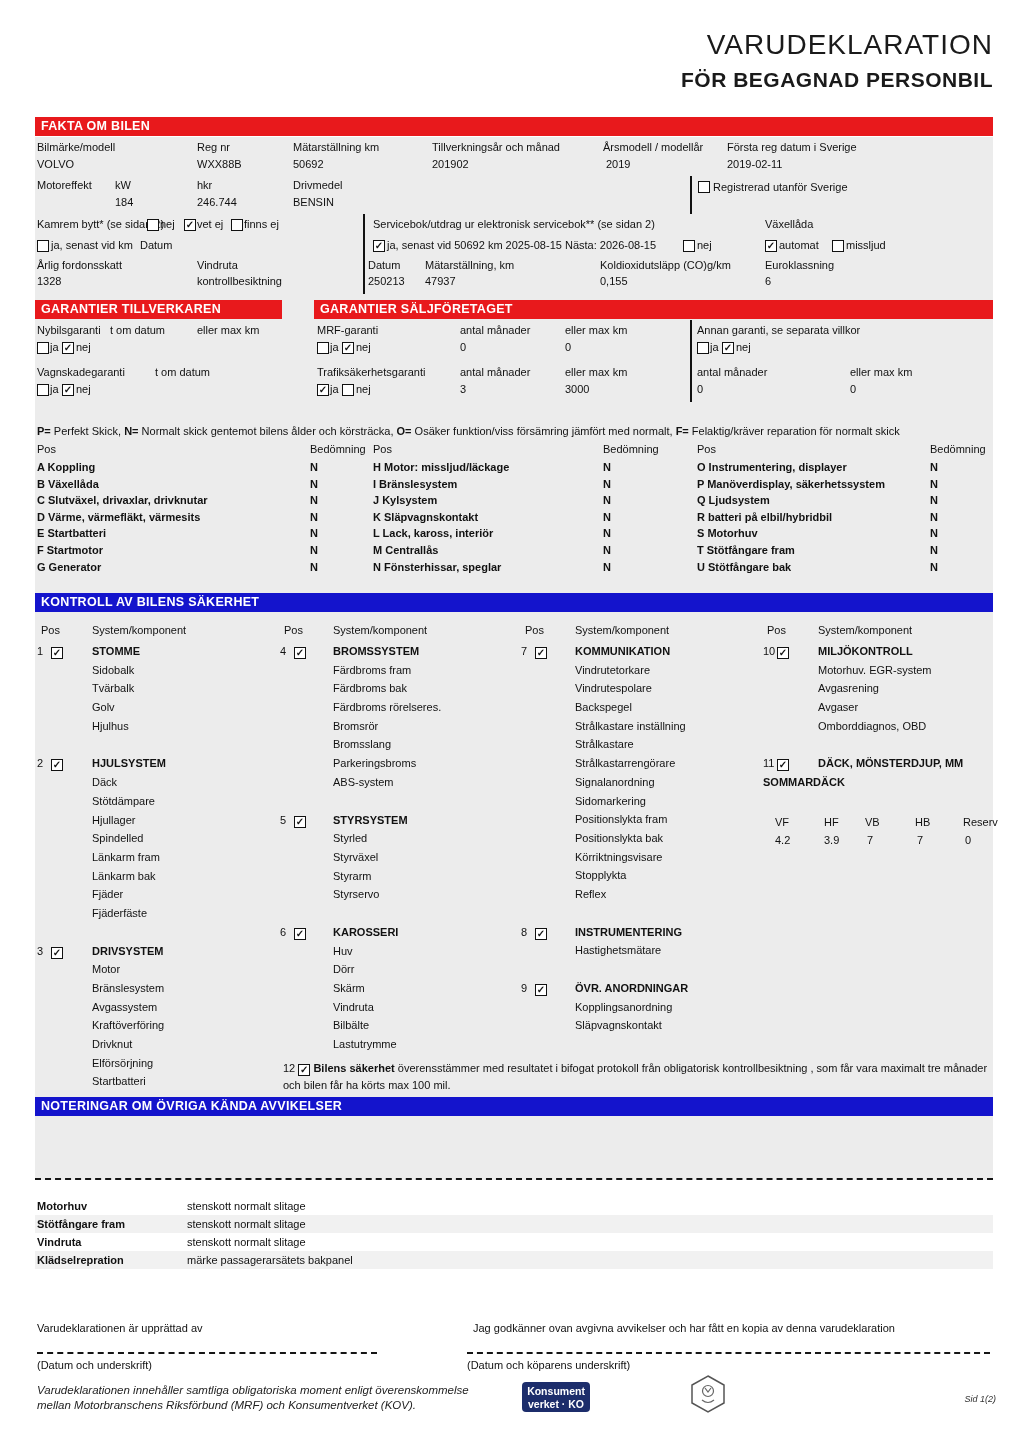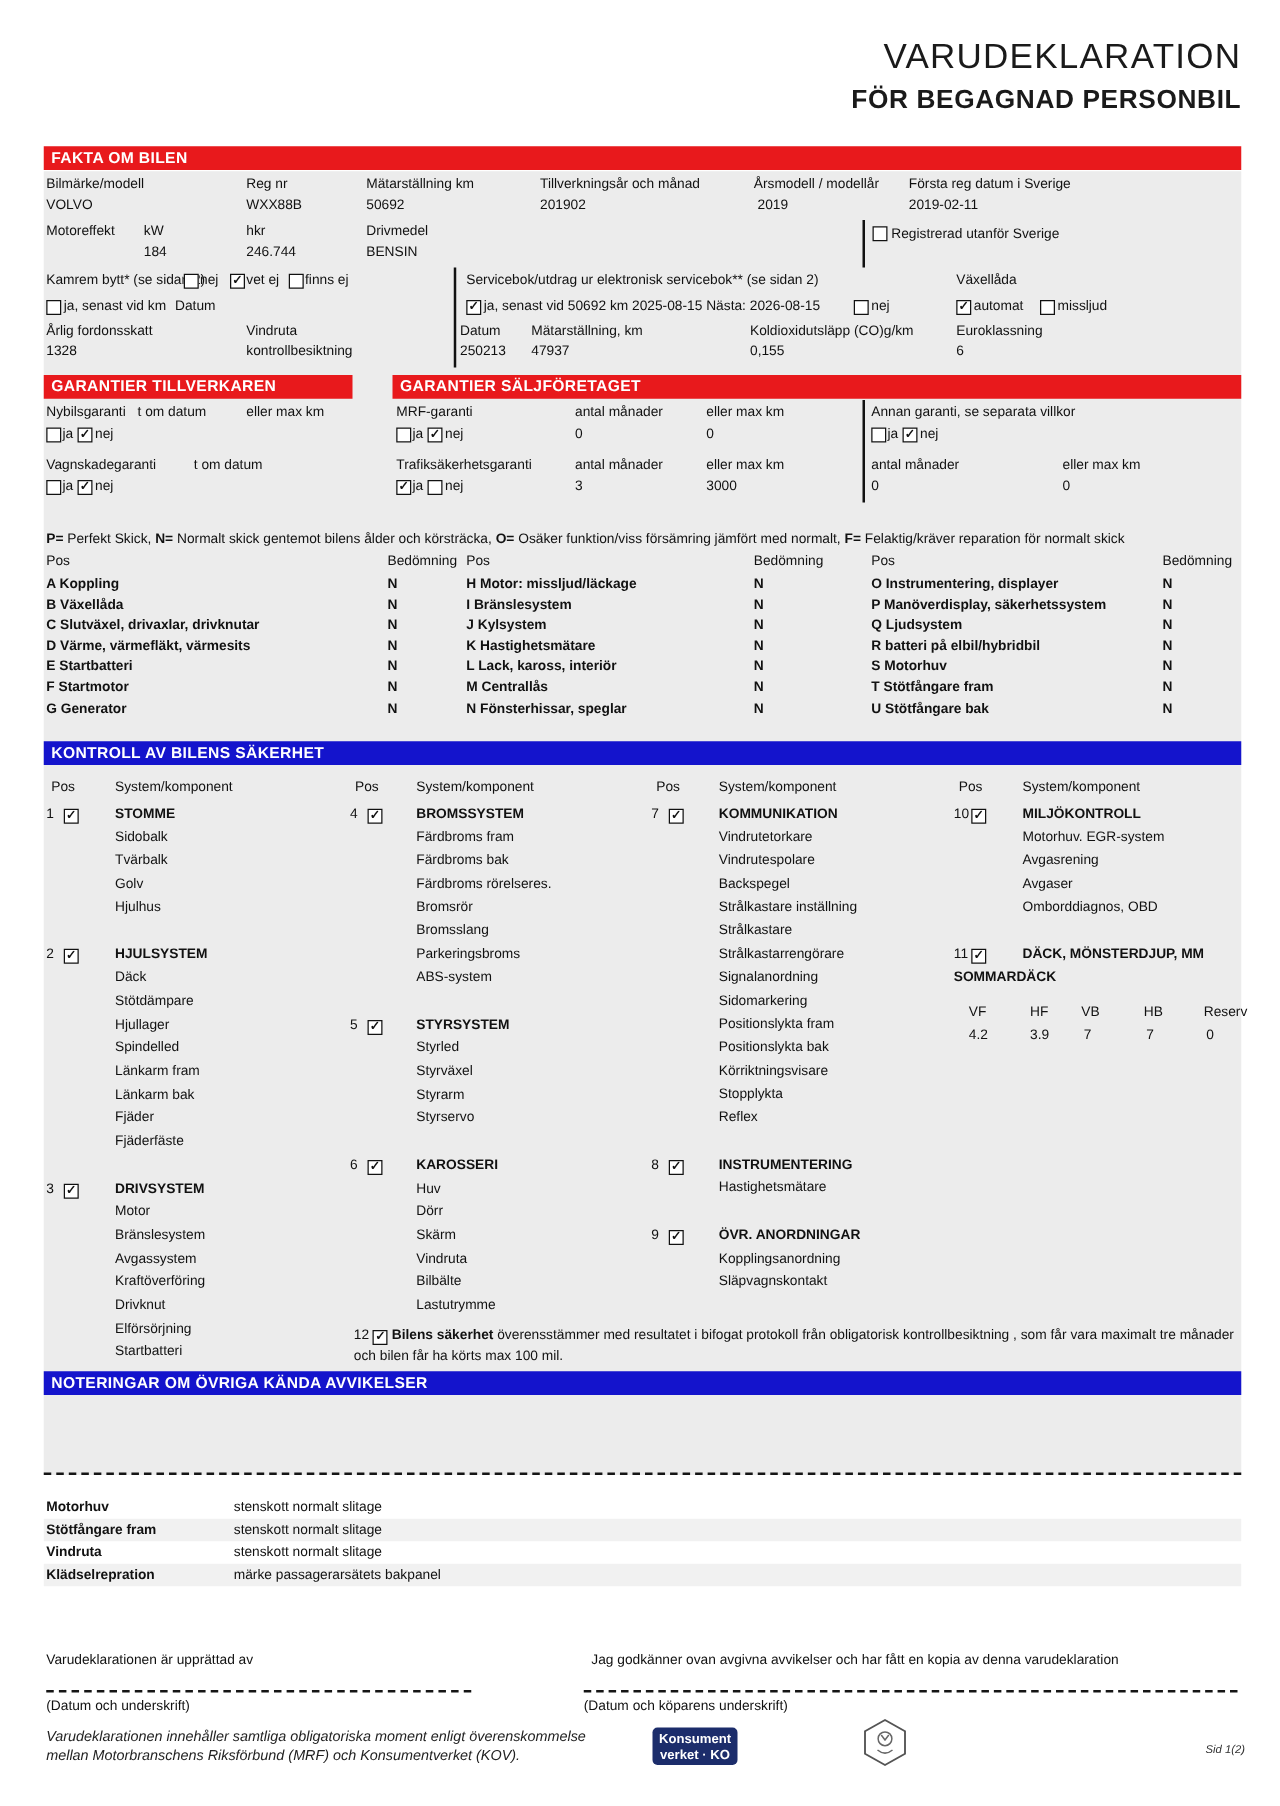--- a/index.html
+++ b/index.html
@@ -226,21 +226,21 @@
       </div>
     <div class="krow">
         <span class="kl2">I Bränslesystem</span>
         <span>N</span>
       </div>
     <div class="krow">
         <span class="kl2">J Kylsystem</span>
         <span>N</span>
       </div>
     <div class="krow">
-        <span class="kl2">K Hastighetsmätare</span>
+        <span class="kl2">K Släpvagnskontakt</span>
         <span>N</span>
       </div>
     <div class="krow">
         <span class="kl2">L Lack, kaross, interiör</span>
         <span>N</span>
       </div>
     <div class="krow">
         <span class="kl2">M Centrallås</span>
         <span>N</span>
       </div>
@@ -586,21 +586,21 @@
         </div>
     </div>
     <div class="sgroup">
       <div class="srow">
           <span class="spos"><span class="num">11</span><span class="cb-i">✓</span></span>
           <span class="stitle">DÄCK, MÖNSTERDJUP, MM</span>
         </div>
       <div class="srow">
           <span class="stitle">SOMMARDÄCK</span>
         </div>
-      <div class="tyrerow" style="margin-top:12px">
+      <div class="tyrerow" style="margin-top:24px">
         <span style="left:12px">VF</span>
         <span style="left:61px">HF</span>
         <span style="left:102px">VB</span>
         <span style="left:152px">HB</span>
         <span style="left:200px">Reserv</span>
       </div>
       <div class="tyrerow">
         <span style="left:12px">4.2</span>
         <span style="left:61px">3.9</span>
         <span style="left:104px">7</span>

